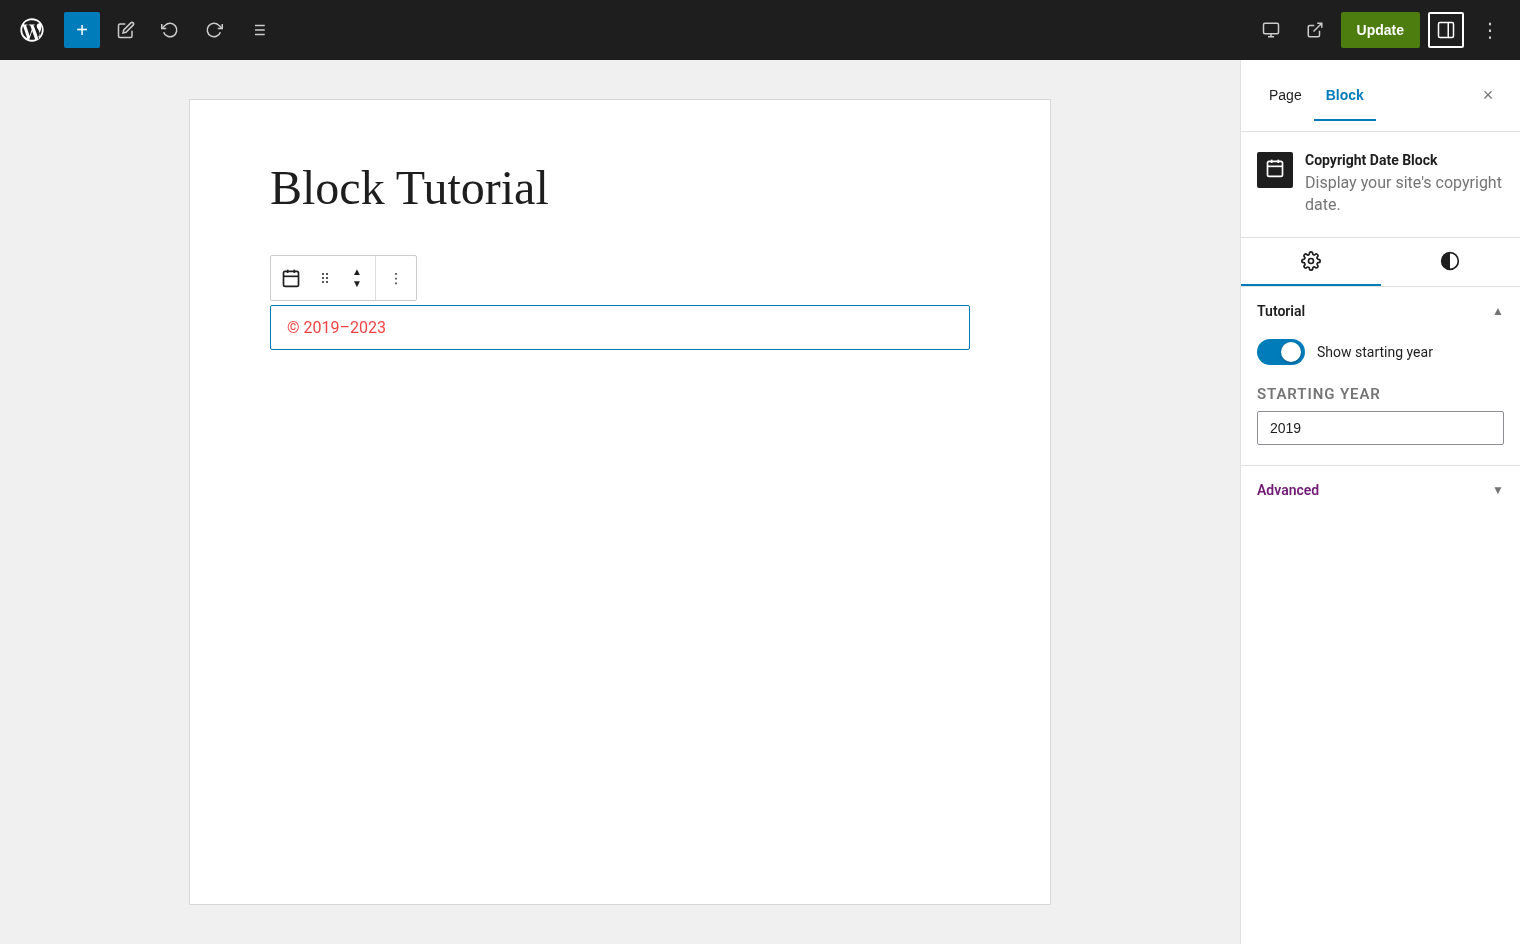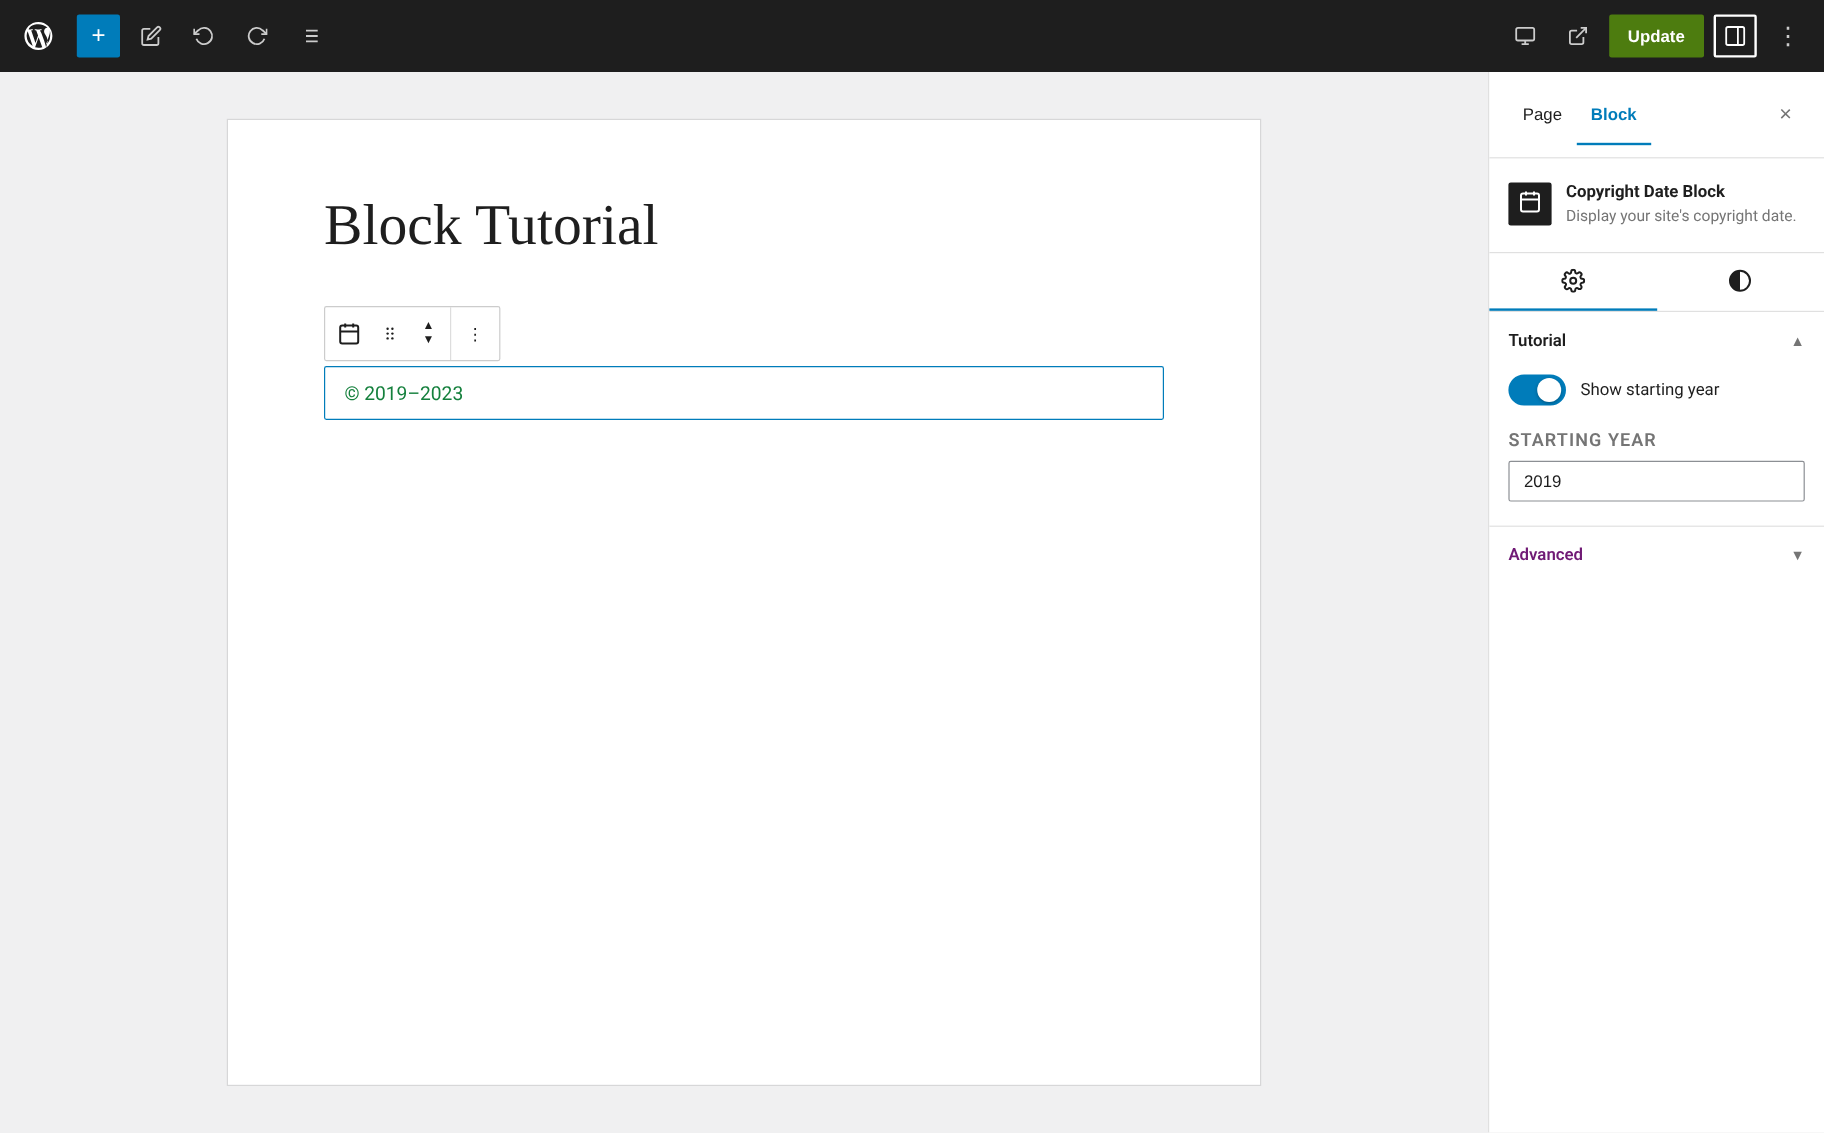--- a/index.html
+++ b/index.html
@@ -82,21 +82,21 @@
     .updown-btn {
       background: transparent; border: none; cursor: pointer;
       display: flex; flex-direction: column; align-items: center; justify-content: center;
       width: 28px; height: 44px; color: #1e1e1e;
     }
     .updown-arrow { font-size: 10px; line-height: 1.2; }
 
     
     .copyright-block {
       border: 1.5px solid #007cba; border-radius: 2px;
-      padding: 12px 16px; font-size: 16px; color: #15803d;
+      padding: 12px 16px; font-size: 16px; color: #ef4444;
       background: white; display: flex; align-items: flex-end; gap: 4px;
       width: 100%;
     }
 
     
     .sidebar {
       width: 280px; background: white; border-left: 1px solid #e0e0e0;
       display: flex; flex-direction: column; flex-shrink: 0; overflow-y: auto;
     }
 
@@ -123,21 +123,21 @@
     .block-info {
       display: flex; align-items: flex-start; gap: 12px;
       padding: 20px 16px; border-bottom: 1px solid #e0e0e0;
     }
     .block-icon {
       width: 36px; height: 36px; background: #1e1e1e; border-radius: 2px;
       display: flex; align-items: center; justify-content: center; flex-shrink: 0;
     }
     .block-icon-inner { color: white; font-size: 16px; }
     .block-info-text h3 { font-size: 14px; font-weight: 700; color: #1e1e1e; margin-bottom: 4px; }
-    .block-info-text p { font-size: 13px; color: #757575; line-height: 1.4; }
+    .block-info-text p { font-size: 16px; color: #757575; line-height: 1.4; }
 
     
     .settings-icons {
       display: flex; border-bottom: 1px solid #e0e0e0;
     }
     .settings-icon-tab {
       flex: 1; height: 48px; display: flex; align-items: center; justify-content: center;
       cursor: pointer; border: none; background: transparent; font-size: 18px;
       border-bottom: 2px solid transparent; color: #1e1e1e;
     }

